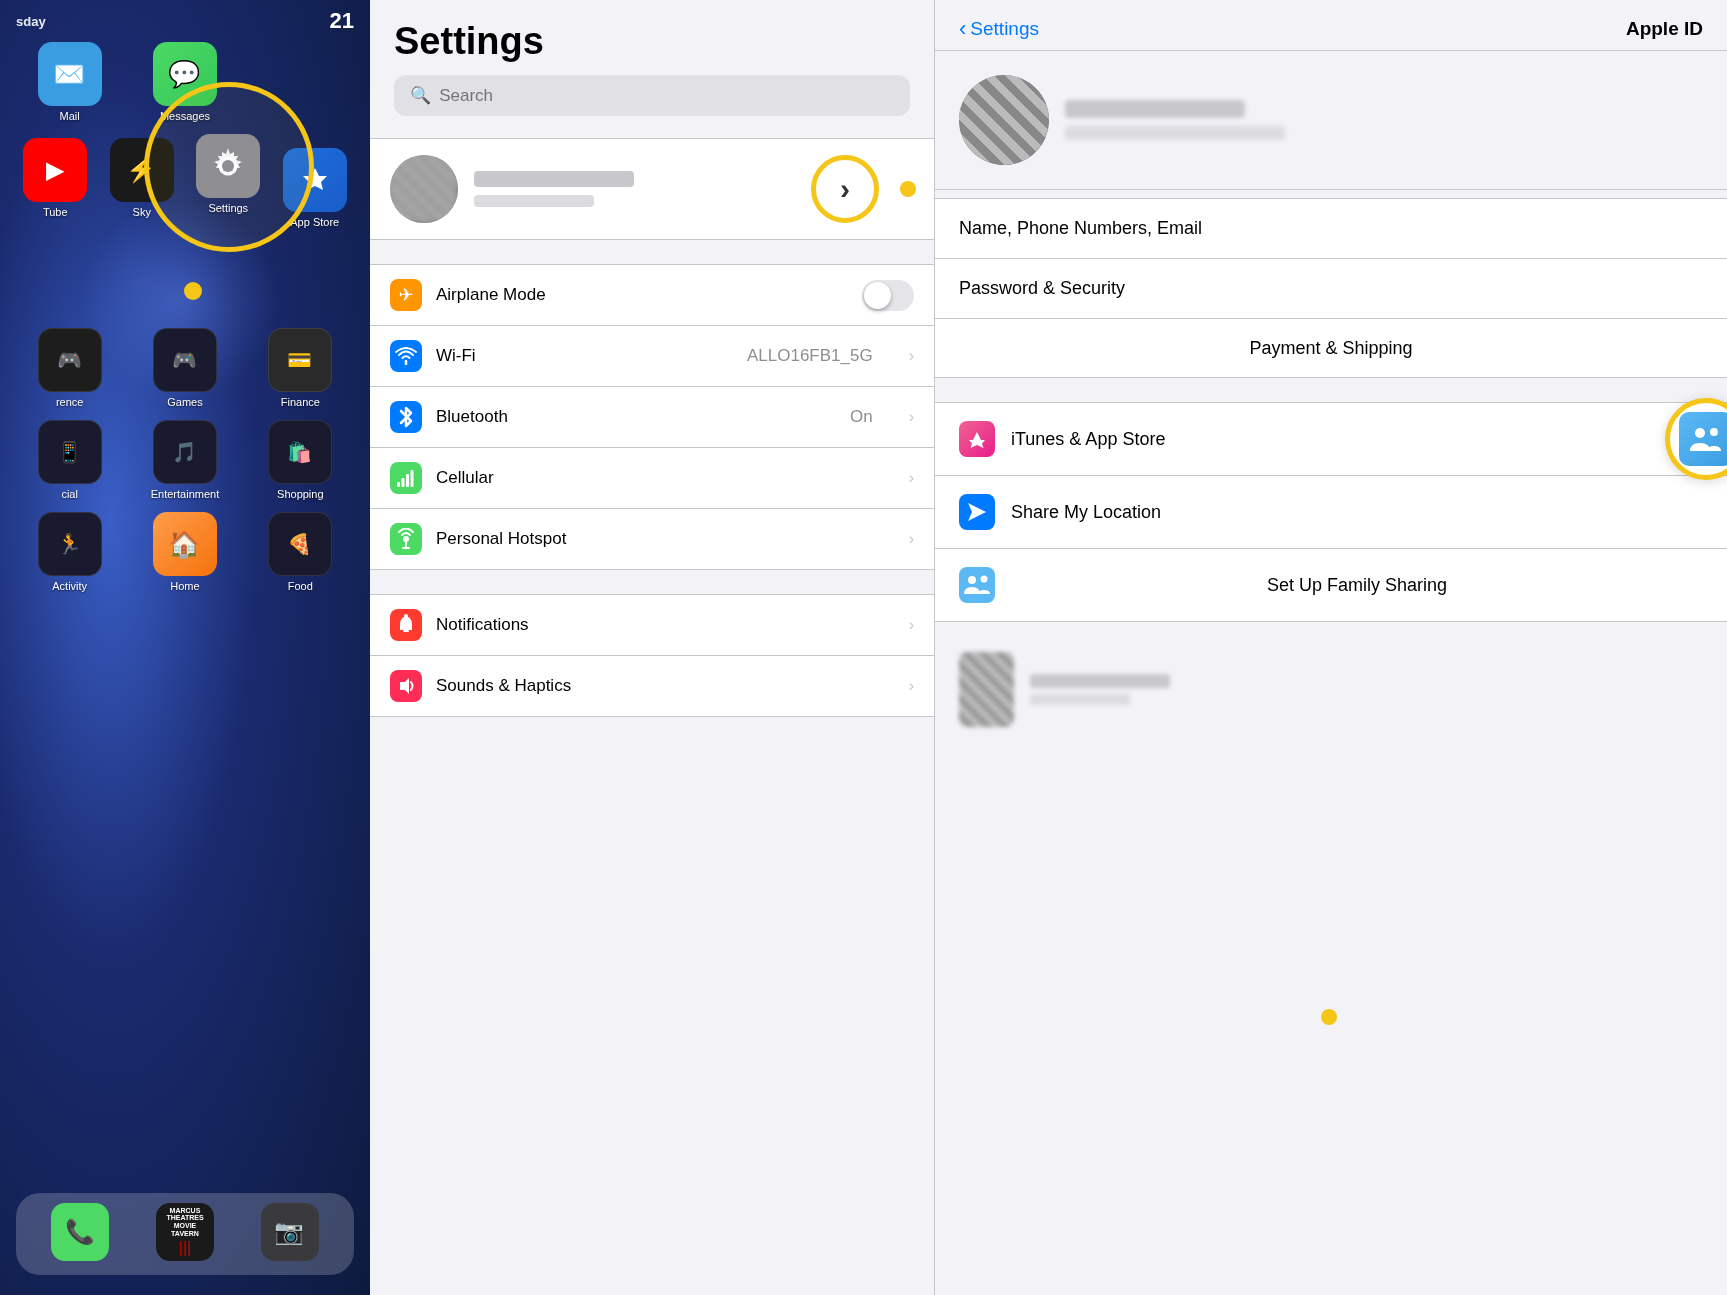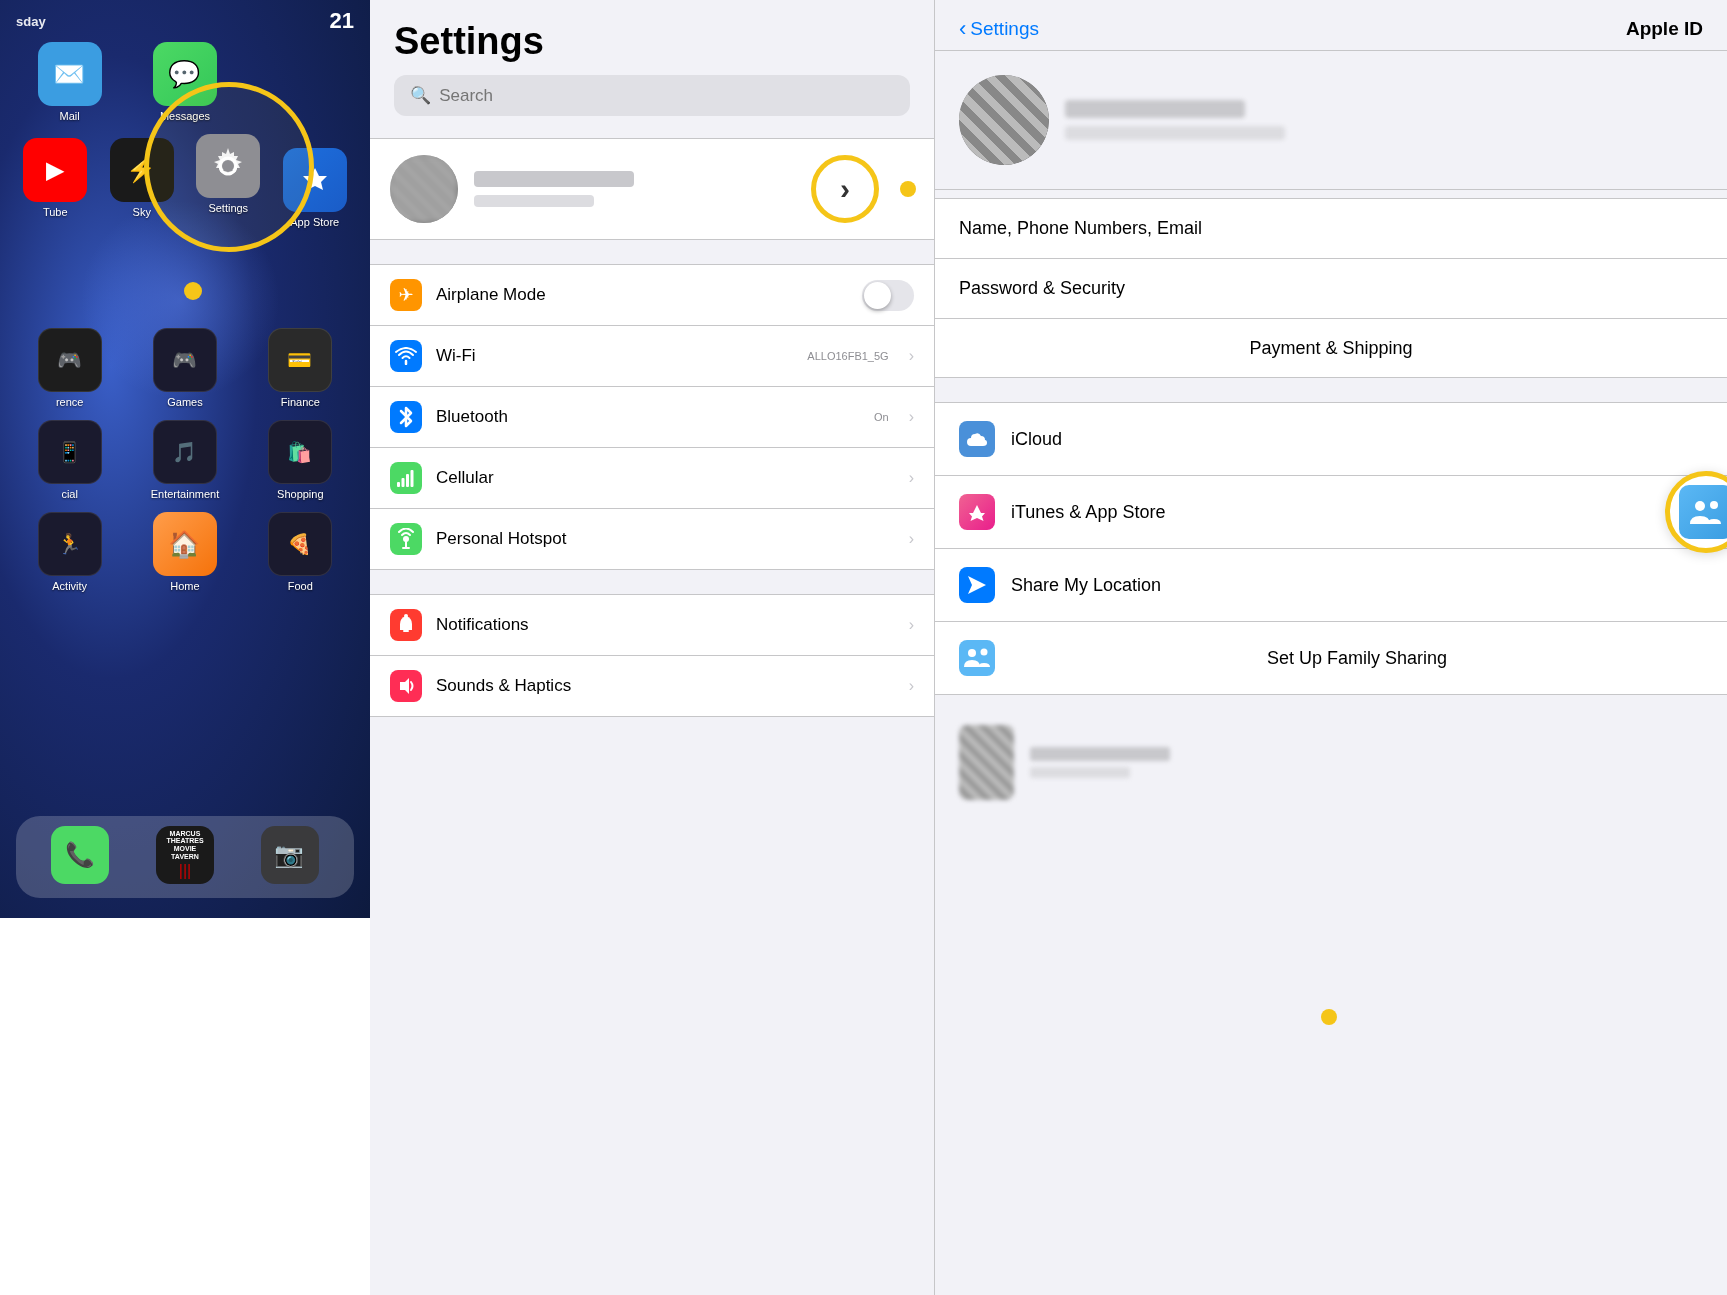--- a/index.html
+++ b/index.html
@@ -8,21 +8,21 @@
       height: 1295px;
       overflow: hidden;
       font-family: -apple-system, 'SF Pro Display', 'Helvetica Neue', Arial, sans-serif;
       display: flex;
       flex-direction: row;
     }
 
     
     #left-panel {
       width: 370px;
-      height: 918px;
+      height: 1295px;
       position: relative;
       overflow: hidden;
       background: #1a2a5e;
       flex-shrink: 0;
     }
 
     .home-bg {
       position: absolute;
       inset: 0;
       background: radial-gradient(ellipse at 30% 40%, #3a5fc8 0%, #1a2a6e 40%, #0d1a3e 100%);
@@ -217,23 +217,23 @@
       flex-shrink: 0;
     }
 
     .cell-label {
       flex: 1;
       font-size: 17px;
       color: #000;
     }
 
     .cell-value {
-      font-size: 11px;
+      font-size: 17px;
       color: #8e8e93;
-      margin-right: 6px;
+      margin-right: 22px;
     }
 
     .cell-chevron {
       color: #c7c7cc;
       font-size: 16px;
     }
 
     .toggle-off {
       width: 52px;
       height: 31px;
@@ -667,28 +667,20 @@
     <div class="apple-id-cell">
       <span class="apple-id-cell-label">Password &amp; Security</span>
     </div>
     <div class="apple-id-cell">
       <span class="apple-id-cell-label">Payment &amp; Shipping</span>
     </div>
   </div>
 
   <div style="margin-top: 24px;">
 
-    <div class="apple-id-cell">
-      <div class="apple-id-cell-icon" style="background: #4a90d9;">
-        <svg width="24" height="18" viewBox="0 0 24 18" fill="white">
-          <path d="M6 16 Q2 16 2 12 Q2 8 6 8 Q6 4 10 4 Q14 2 16 6 Q20 6 20 10 Q22 10 22 13 Q22 16 18 16 Z"></path>
-        </svg>
-      </div>
-      <span class="apple-id-cell-label">iCloud</span>
-    </div>
 
     <div class="apple-id-cell" style="position:relative; overflow:visible;">
       <div class="apple-id-cell-icon" style="background: linear-gradient(135deg, #f06292, #e91e8c);">
         <svg width="22" height="22" viewBox="0 0 22 22" fill="white">
           <path d="M11 4 L15 12 L19 12 L16 15.5 L17.5 20 L11 17 L4.5 20 L6 15.5 L3 12 L7 12 Z"></path>
         </svg>
       </div>
       <span class="apple-id-cell-label">iTunes &amp; App Store</span>
 
       <div style="position:absolute; right:-20px; top:50%; transform:translateY(-50%); width:82px; height:82px; border-radius:50%; border:5px solid #f5c518; background:white; display:flex; align-items:center; justify-content:center; z-index:20; box-shadow:0 2px 12px rgba(0,0,0,0.15);">

